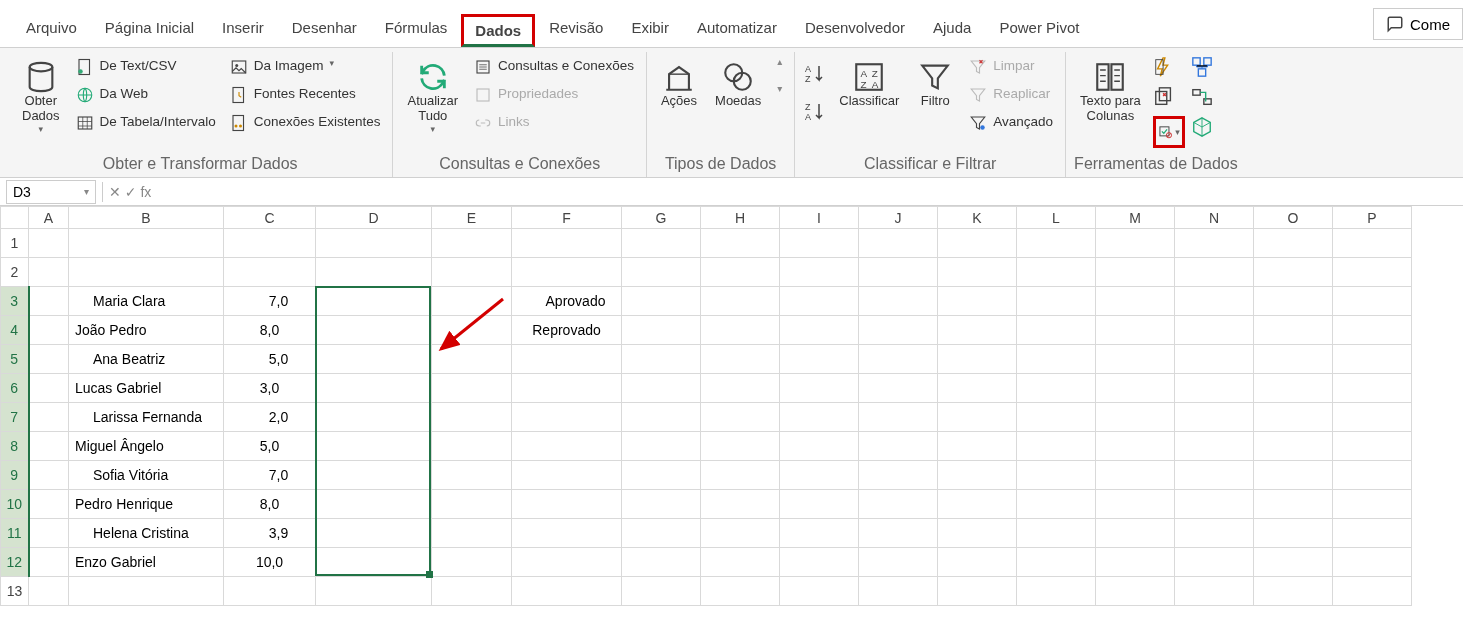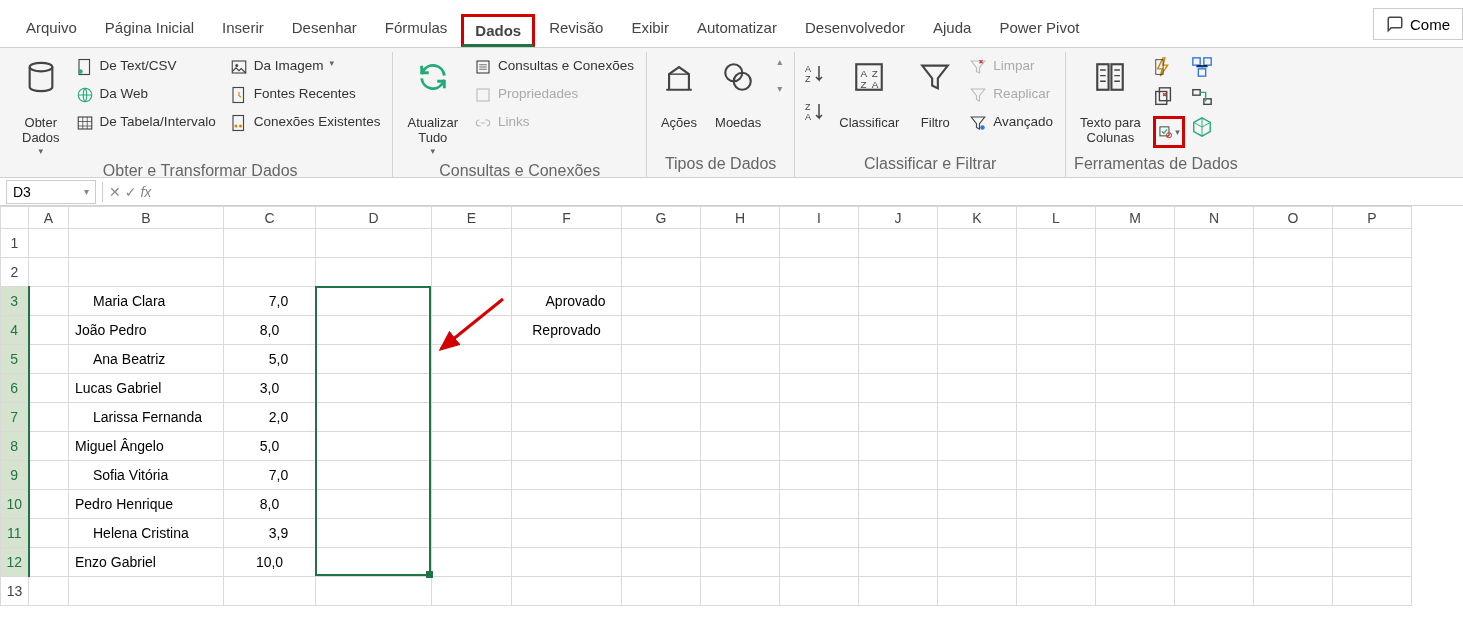--- a/index.html
+++ b/index.html
@@ -11,21 +11,21 @@
 .tab.active { border-bottom: 3px solid #217346; font-weight: 600; }
 .tab-highlight { border: 3px solid #d30000; padding: 5px 11px 5px 11px; }
 .comment-btn { position: absolute; right: 0; top: 8px; padding: 6px 12px; border: 1px solid #ccc; background: #fff; display: flex; align-items: center; gap: 6px; font-size: 15px; }
 
 
 .ribbon { display: flex; background: #f5f5f5; border-bottom: 1px solid #d0d0d0; height: 130px; padding: 4px 8px 0 8px; }
 .group { display: flex; flex-direction: column; justify-content: space-between; border-right: 1px solid #d4d4d4; padding: 0 8px; }
 .group-body { display: flex; gap: 6px; flex: 1; align-items: flex-start; padding-top: 4px; }
 .group-label { text-align: center; font-size: 16px; color: #666; padding: 2px 0 4px 0; }
 .big-btn { display: flex; flex-direction: column; align-items: center; justify-content: center; padding: 4px 6px; cursor: pointer; min-width: 48px; }
-.big-btn .lbl { font-size: 13px; color: #333; text-align: center; line-height: 1.15; margin-top: 22px; }
+.big-btn .lbl { font-size: 13px; color: #333; text-align: center; line-height: 1.15; }
 .small-btn { display: flex; gap: 6px; padding: 2px 4px; cursor: pointer; font-size: 13.5px; color: #333; white-space: nowrap; }
 .small-btn.disabled { color: #aaa; }
 .col-btns { display: flex; flex-direction: column; gap: 6px; }
 .icon { width: 18px; height: 18px; display: inline-flex; align-items: center; justify-content: center; }
 .icon svg { width: 100%; height: 100%; }
 .big-icon { width: 34px; height: 34px; display: inline-flex; align-items: center; justify-content: center; }
 .big-icon svg { width: 100%; height: 100%; }
 .caret { font-size: 9px; color: #666; }
 .mini-icon-btns { display: flex; flex-direction: column; gap: 8px; }
 .mini-icon-btns .icon { width: 22px; height: 22px; }
@@ -384,21 +384,21 @@
 
 <div class="formulabar">
   <div class="namebox">
     <span>D3</span>
     <span class="dd">▾</span>
   </div>
   <div style="width:1px;height:20px;background:#ccc"></div>
   <div class="fx-btns">
     <span>✕</span>
     <span>✓</span>
-    <span style="font-style:italic">fx</span>
+    <span style="">fx</span>
   </div>
   <input class="formula-input" value="" style="">
 </div>
 
 <div class="grid-wrap">
   <table class="grid" id="grid">
       <tbody>
         <tr>
           <th class="corner"></th>
           <th class="colhead" style="width:40px">A</th>

